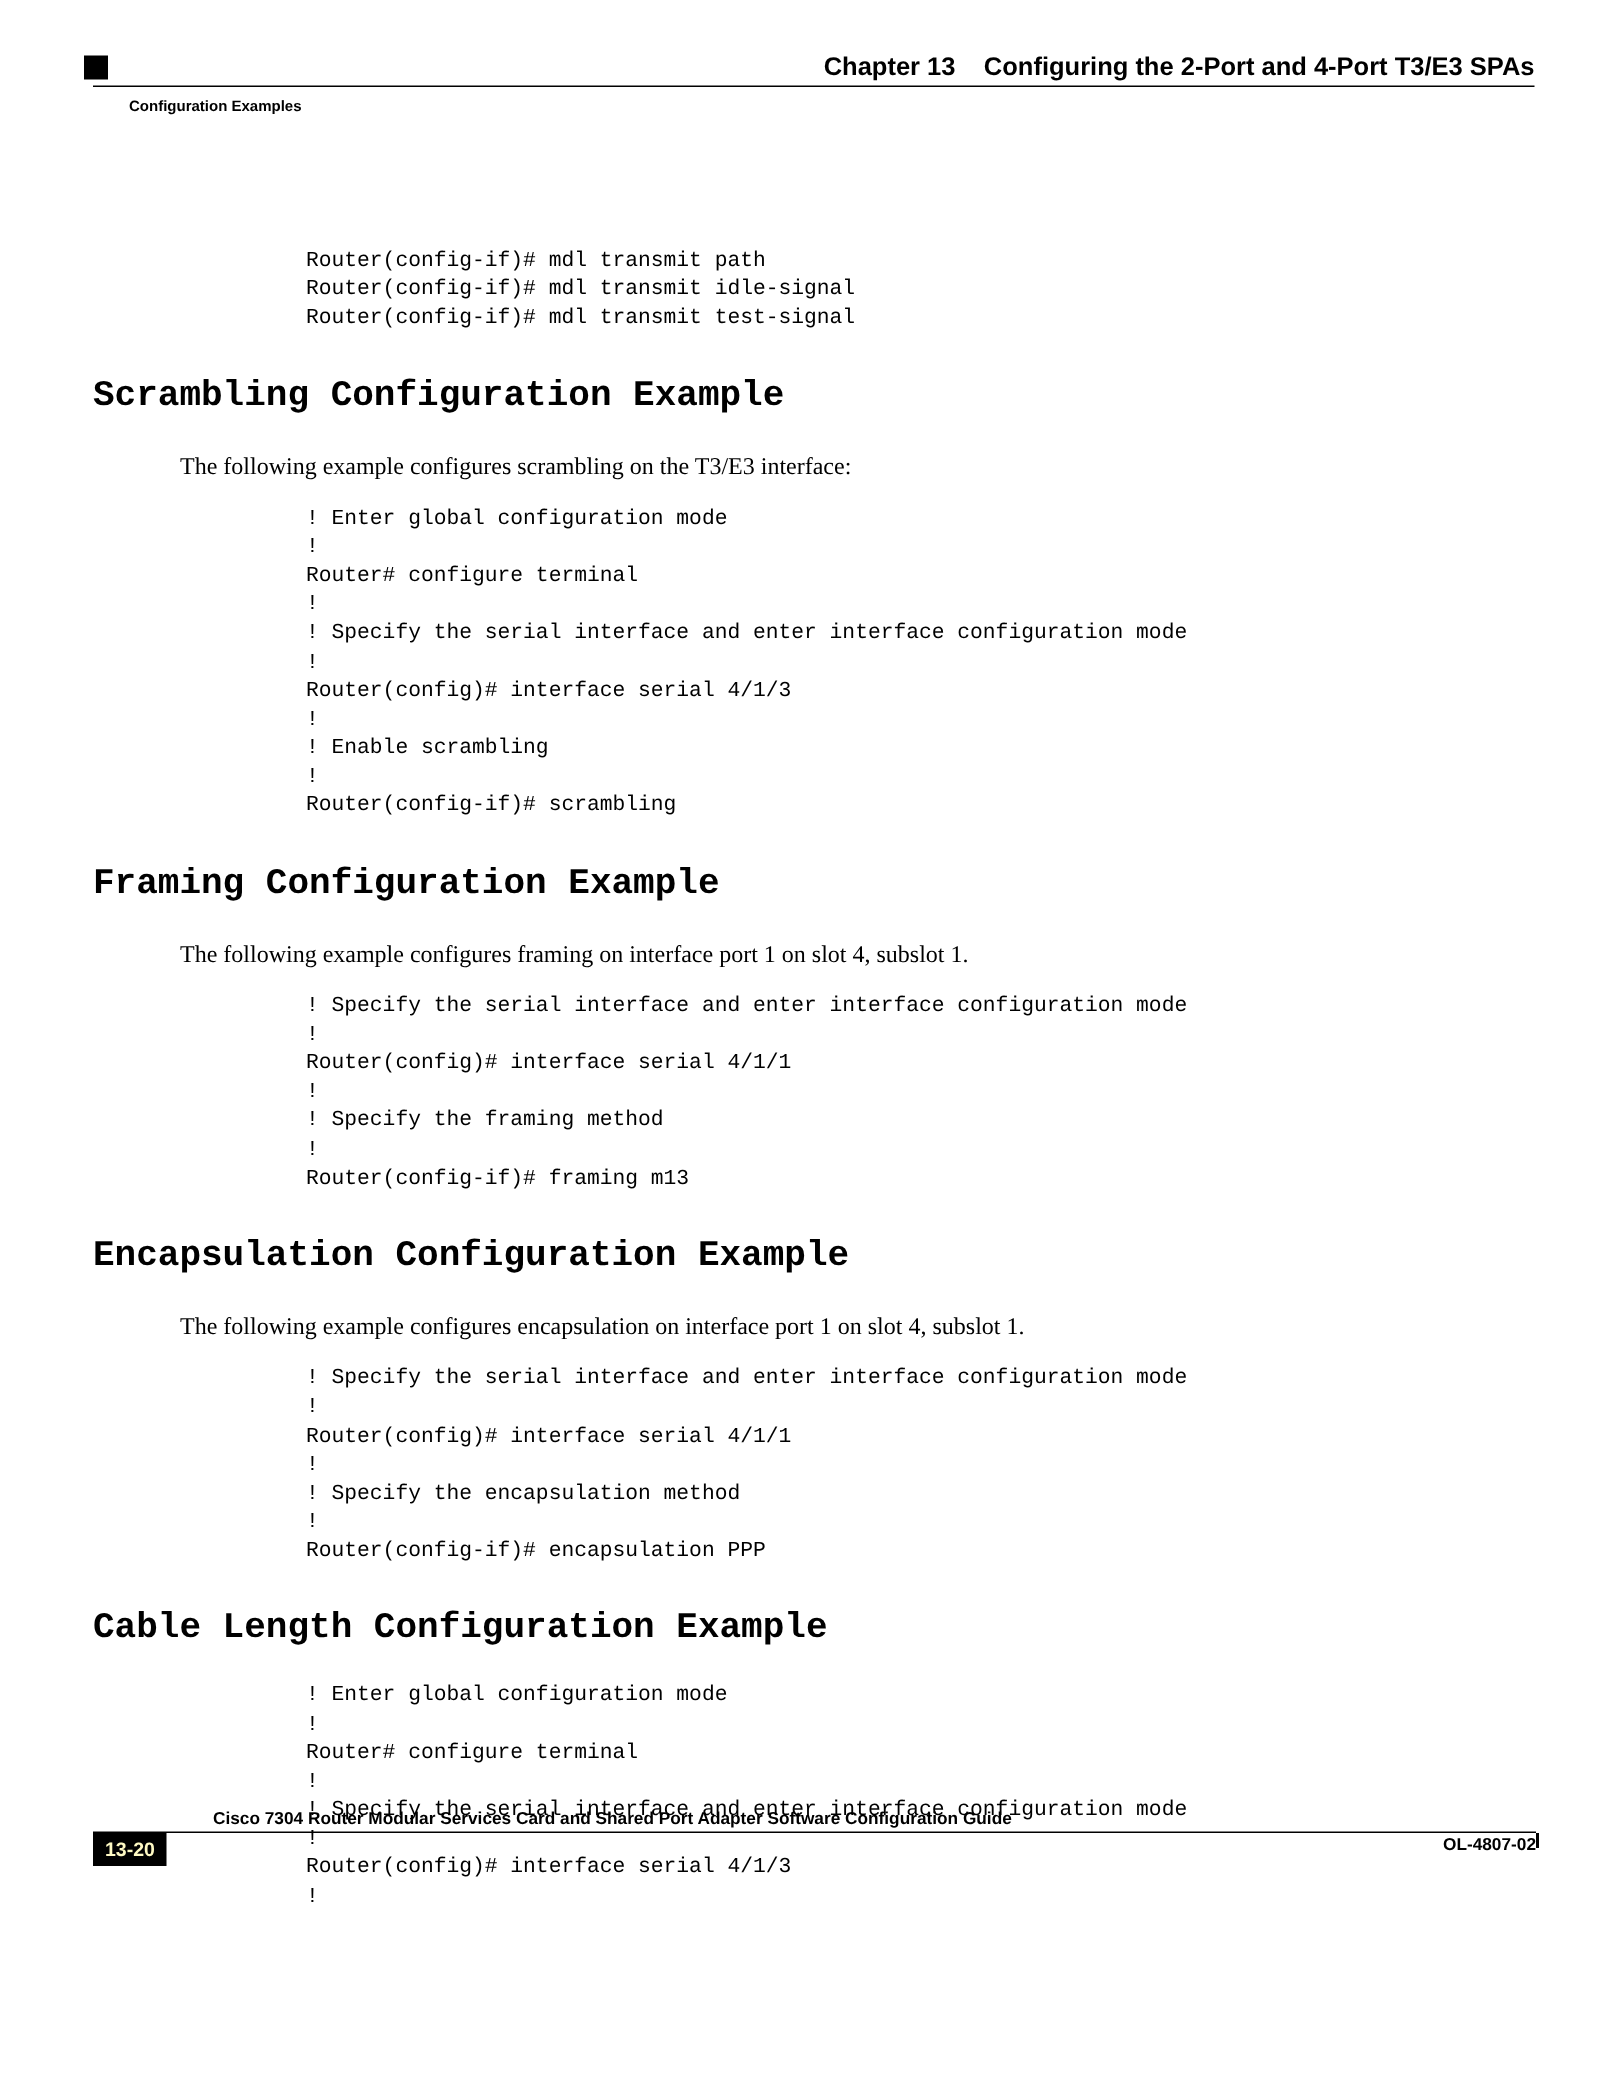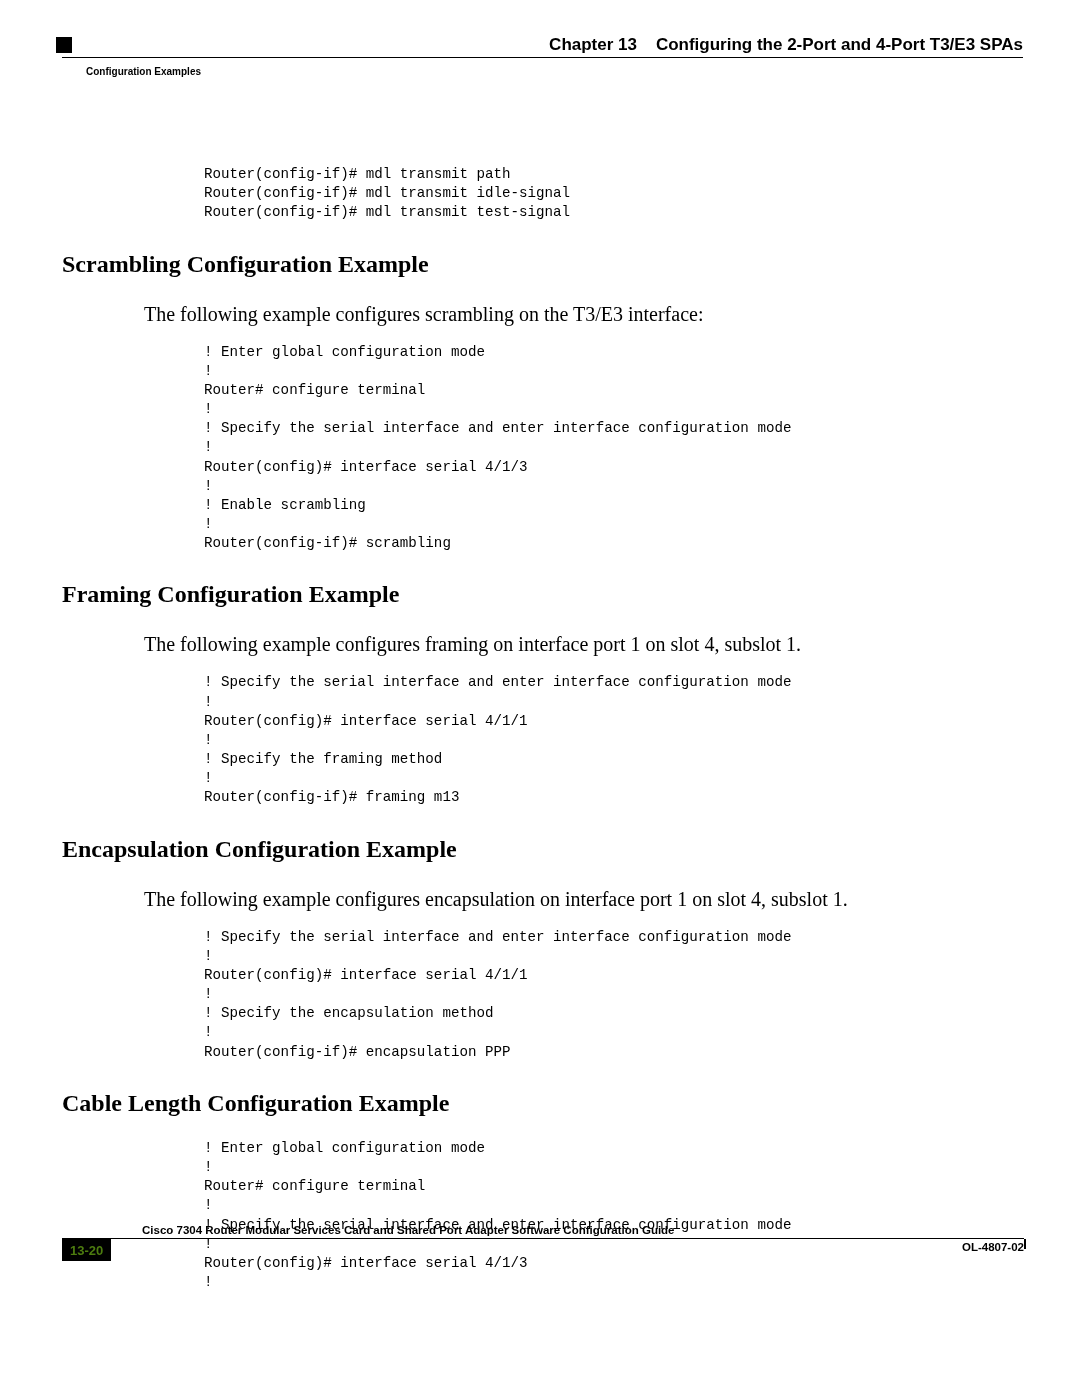--- a/index.html
+++ b/index.html
@@ -52,29 +52,29 @@
       font-family: "Courier New", Courier, monospace;
       font-size: 14.2px;
       line-height: 1.35;
       white-space: pre;
       margin-left: 142px;
       margin-top: 14px;
       margin-bottom: 28px;
     }
     .code-block.first { margin-top: 88px; }
     .h2 {
-      font-family: Liberation Serif, serif;
+      font-family: Liberation Mono, monospace;
       font-weight: bold;
       font-size: 24px;
       margin-bottom: 22px;
     }
     .body-text {
       font-family: "Times New Roman", Times, serif;
-      font-size: 20px;
-      margin-left: 82px;
+      font-size: 16px;
+      margin-left: 58px;
       margin-bottom: 2px;
       line-height: 1.45;
     }
     .footer {
       position: absolute;
       bottom: 32px;
       left: 0;
       width: 100%;
       padding: 0 56px 0 62px;
     }
@@ -89,21 +89,21 @@
     .footer-bar {
       width: 100%;
       height: 22px;
       border-top: 1px solid #000;
       display: flex;
       align-items: stretch;
       position: relative;
     }
     .page-num-box {
       background: #000;
-      color: #4d7c0f;
+      color: #fef9c3;
       font-family: Arial, Helvetica, sans-serif;
       font-weight: bold;
       font-size: 13px;
       padding: 2px 8px;
       display: inline-flex;
       align-items: center;
       height: 22px;
     }
     .footer-right {
       position: absolute;

